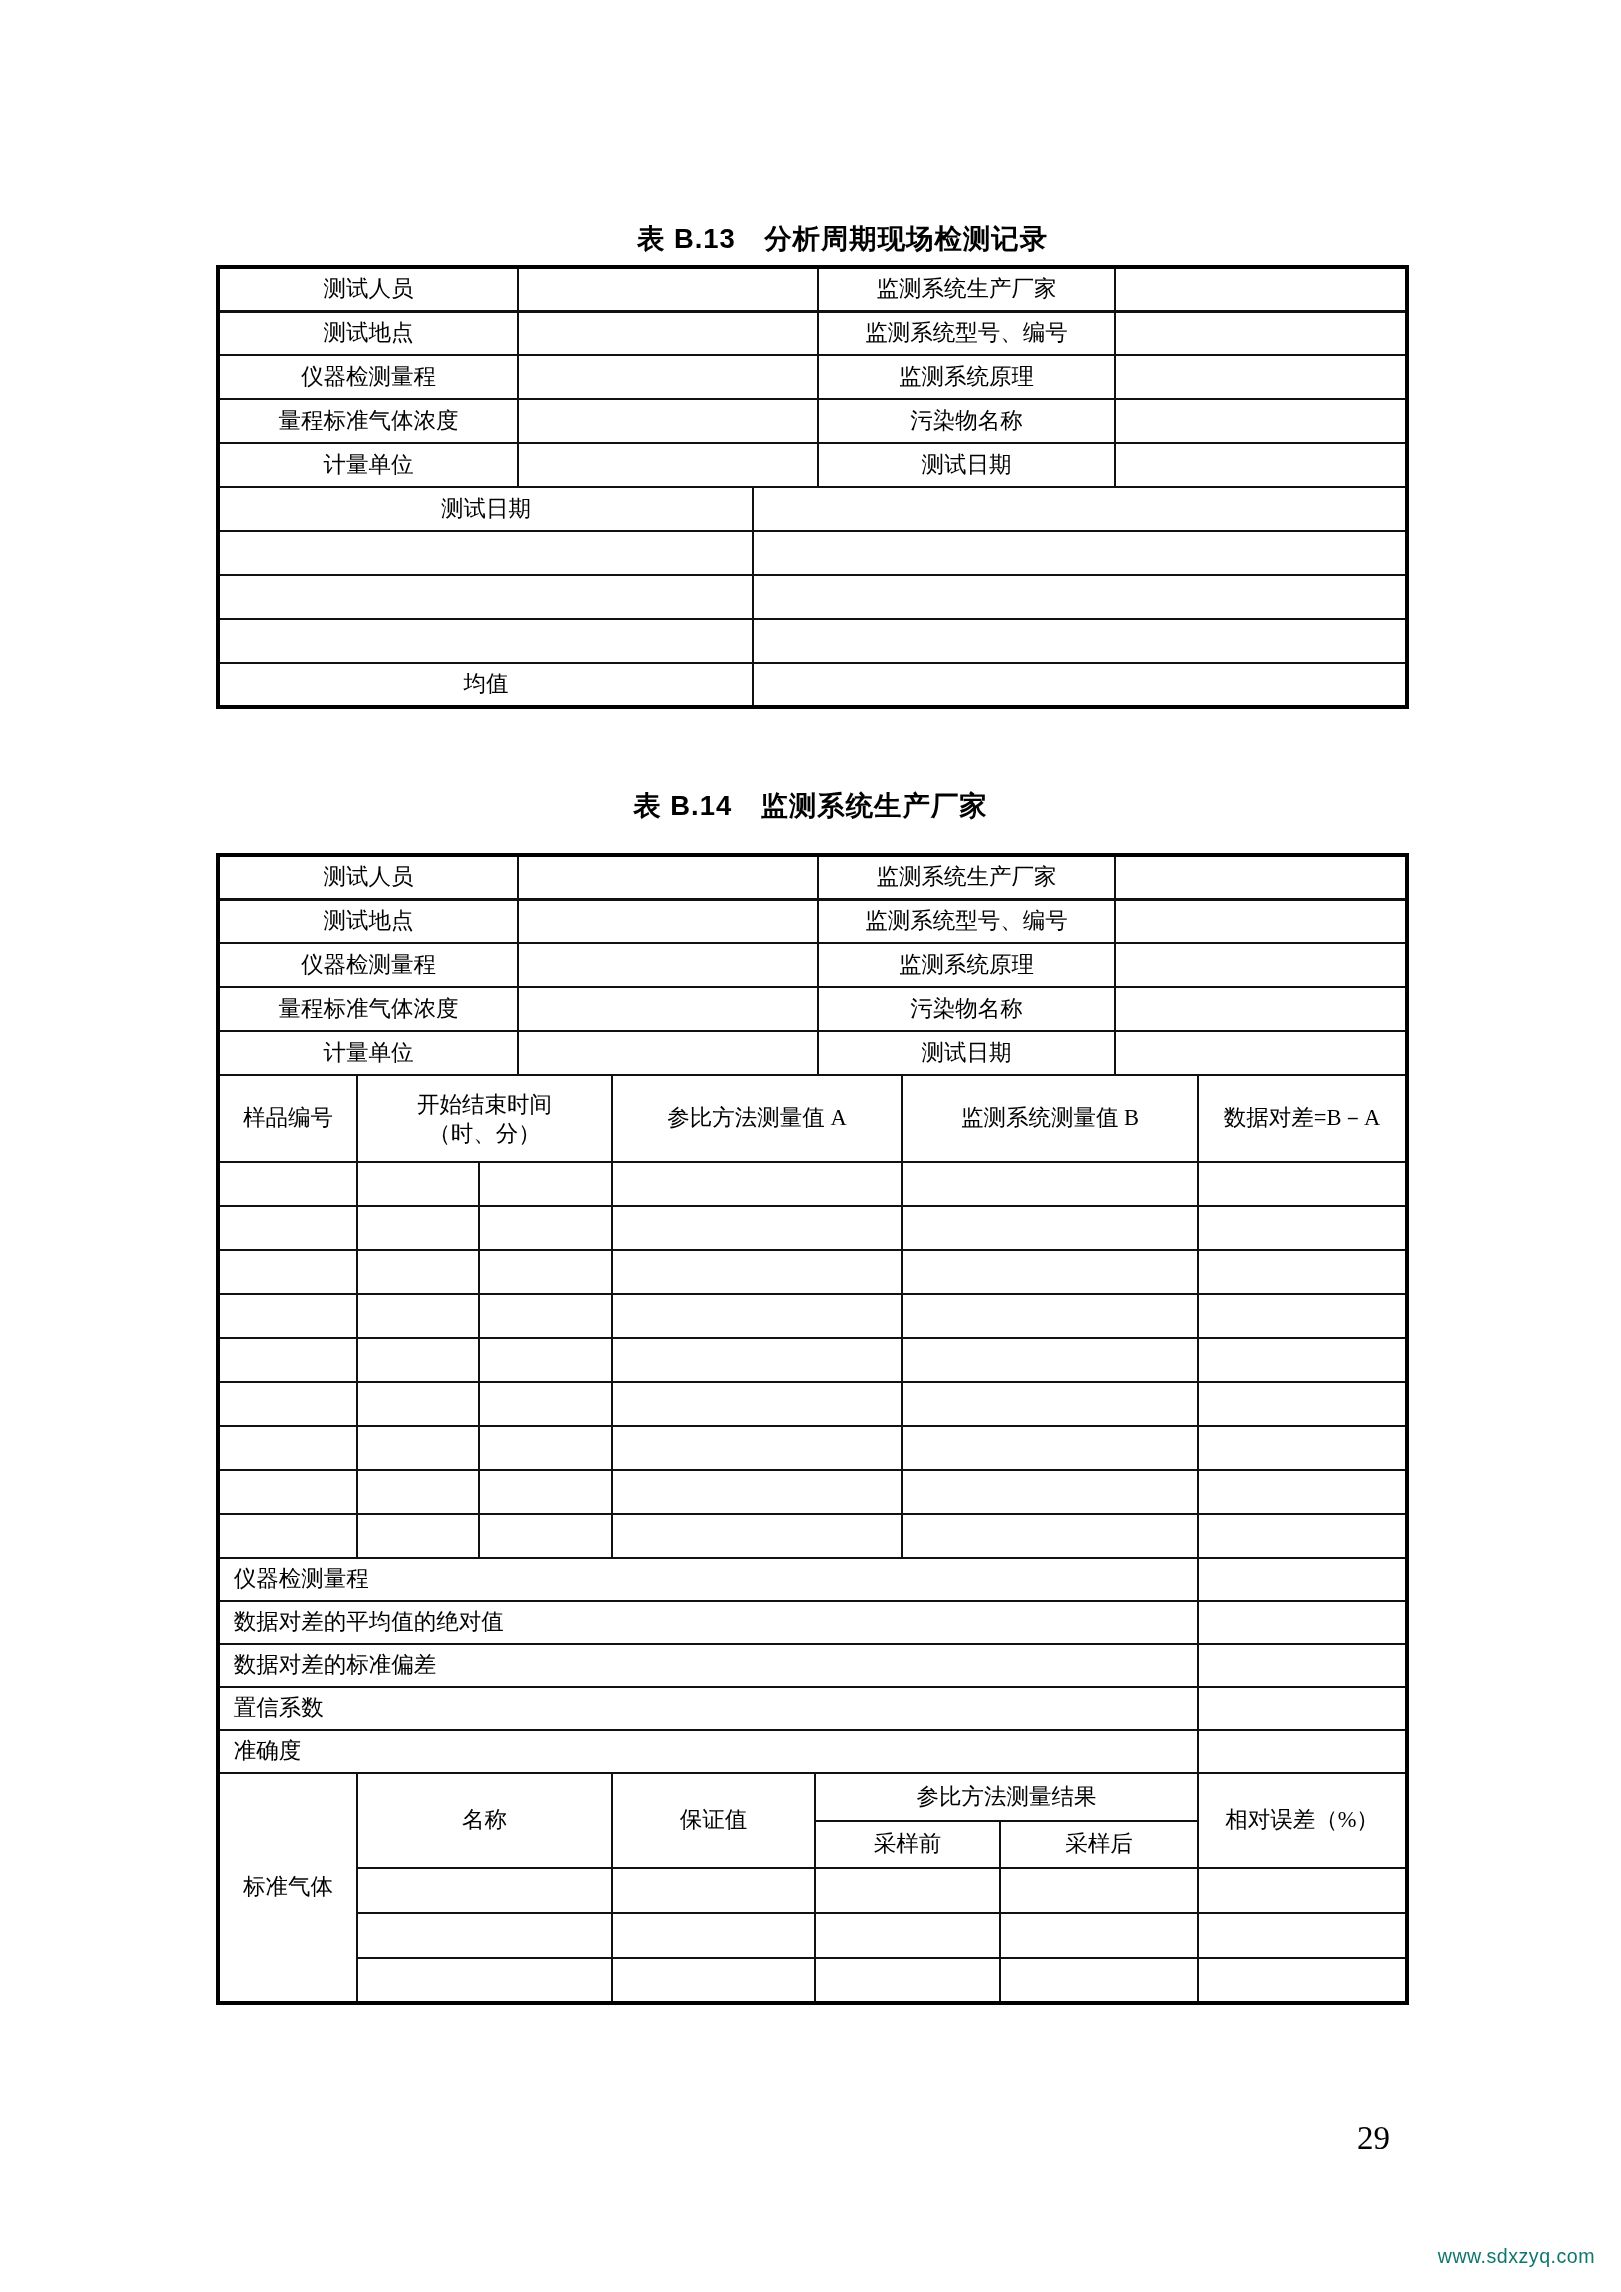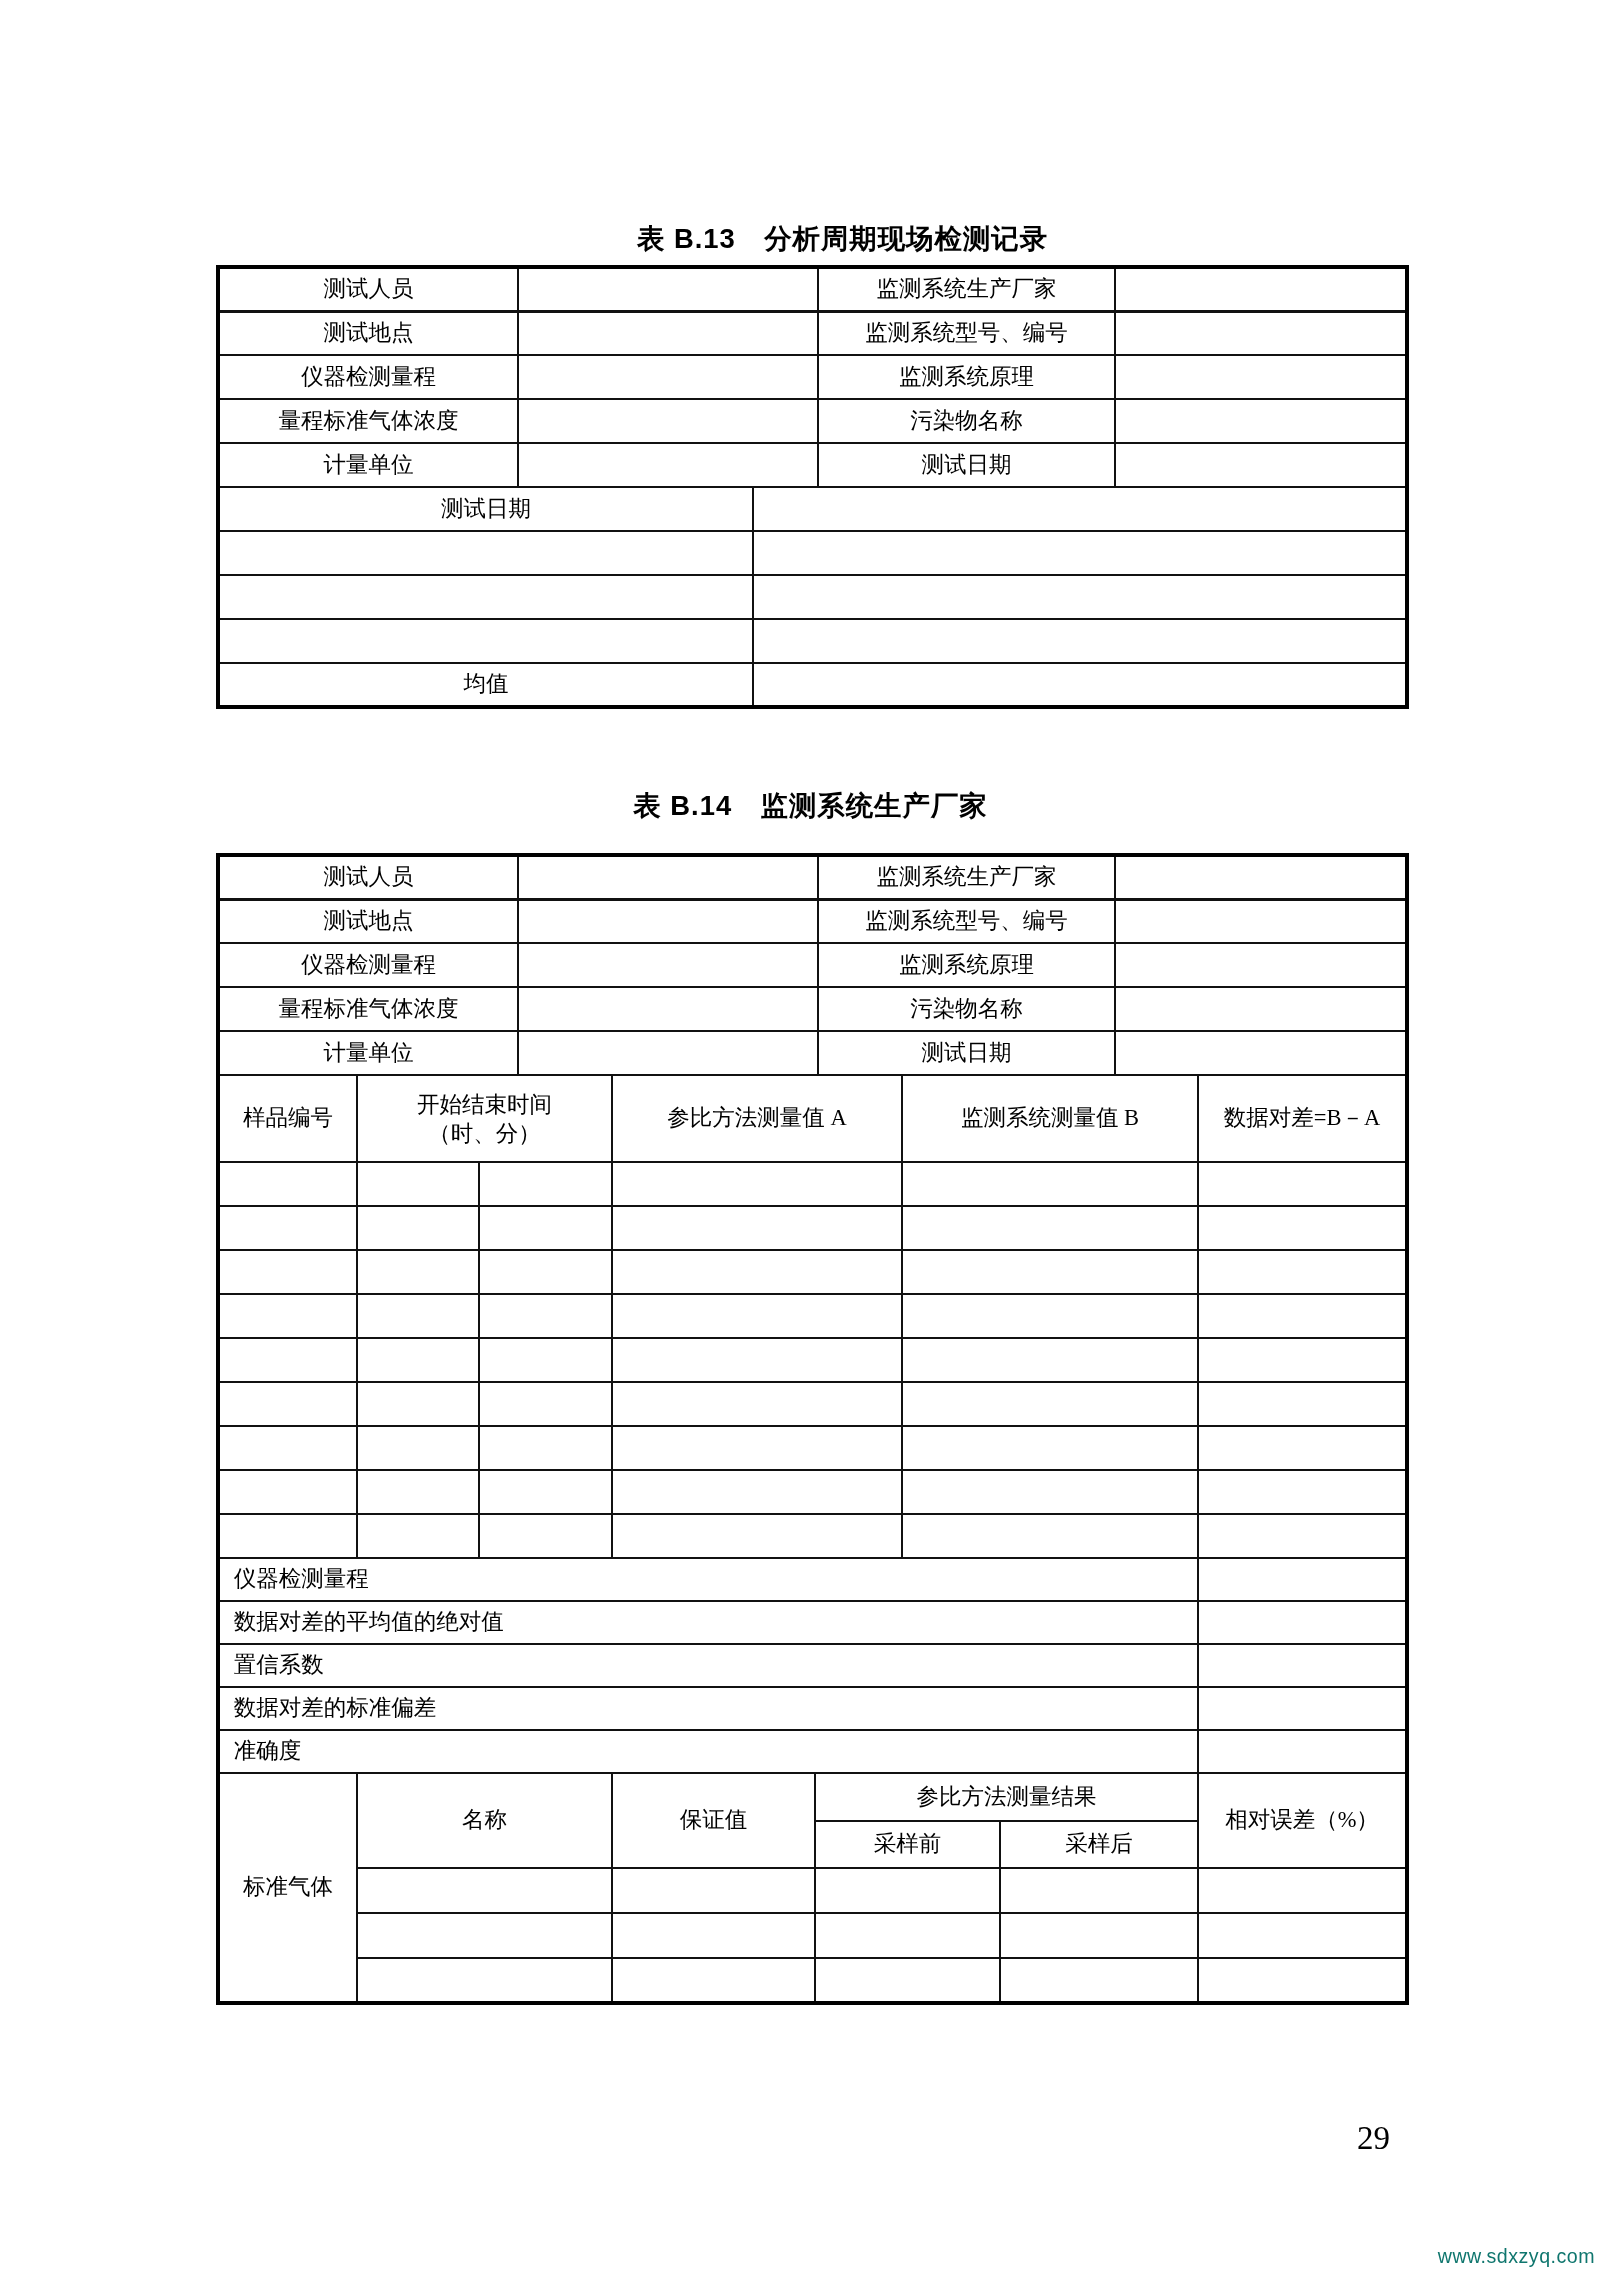--- a/index.html
+++ b/index.html
@@ -257,25 +257,25 @@
           </tr>
       <tr class="r44">
         <td class="left" colspan="5">仪器检测量程</td>
         <td></td>
       </tr>
       <tr class="r44">
         <td class="left" colspan="5">数据对差的平均值的绝对值</td>
         <td></td>
       </tr>
       <tr class="r44">
+        <td class="left" colspan="5">数据对差的标准偏差</td>
+        <td></td>
+      </tr>
+      <tr class="r44">
         <td class="left" colspan="5">置信系数</td>
-        <td></td>
-      </tr>
-      <tr class="r44">
-        <td class="left" colspan="5">数据对差的标准偏差</td>
         <td></td>
       </tr>
       <tr class="r44">
         <td class="left" colspan="5">准确度</td>
         <td></td>
       </tr>
     </tbody>
       </table>
 
     <table class="seg" id="t-stdgas">

